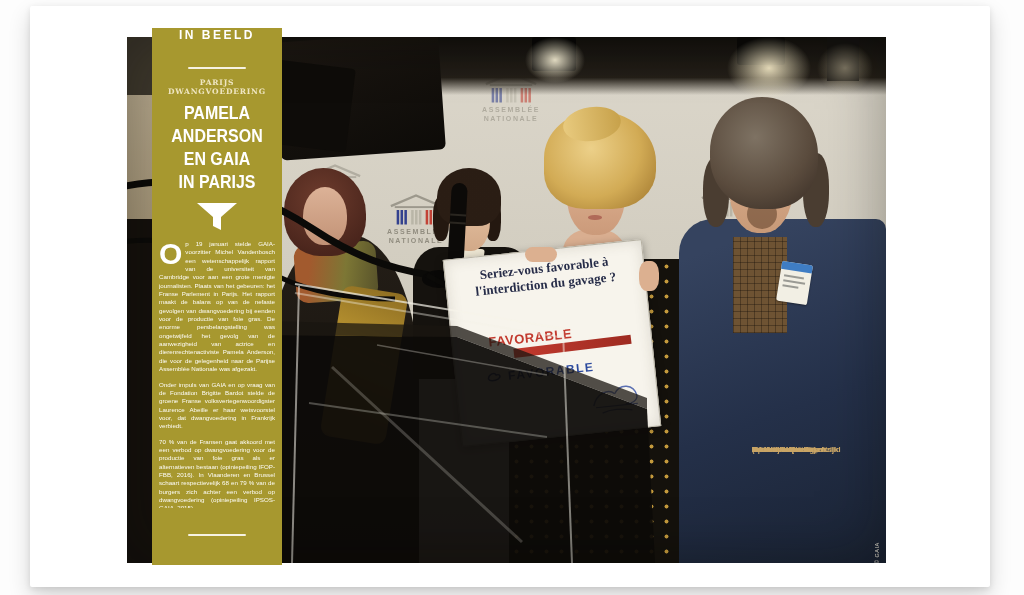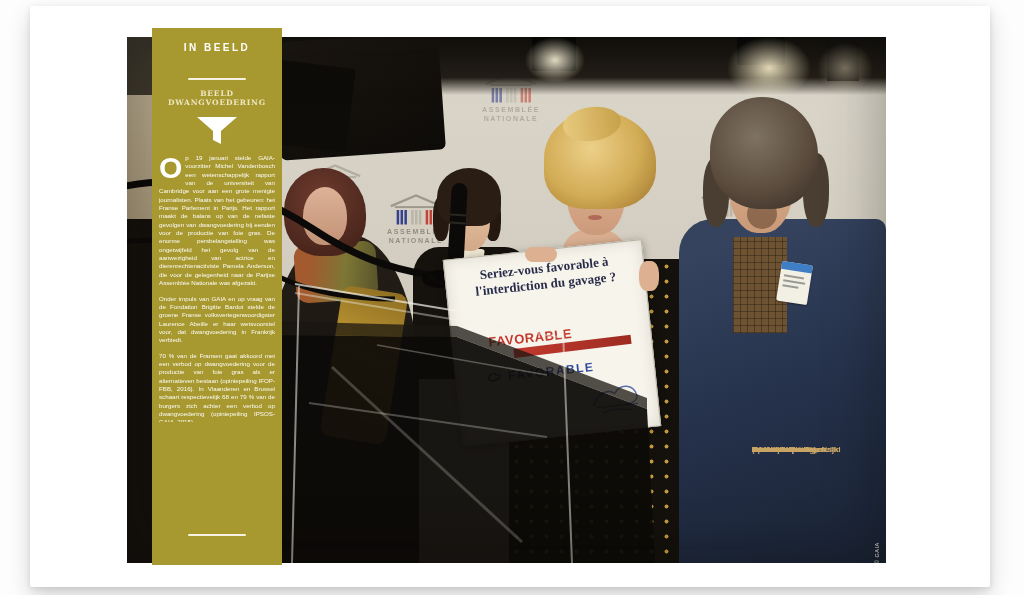--- a/index.html
+++ b/index.html
@@ -84,21 +84,21 @@
   
   .caption{right:4px;top:408px;width:130px;text-align:right;color:#c9a566;font-size:7.5px;line-height:9.3px;font-weight:bold;z-index:8;}
   .credit{left:728px;top:502px;width:44px;color:#c9c4b6;font-size:5.5px;letter-spacing:.5px;transform:rotate(-90deg);z-index:8;}
 
   .overlay-svg{left:0;top:0;z-index:4;}
   .glass-svg{left:0;top:0;z-index:6;}
   .vignette{left:0;top:0;width:759px;height:526px;box-shadow:inset 0 0 60px rgba(10,8,5,.35);z-index:7;pointer-events:none;}
 
   
   .sidebar{position:absolute;left:152px;top:28px;width:130px;height:537px;background:#a7982f;z-index:20;color:#fff;overflow:hidden;}
-  .sb-section{margin-top:14px;text-align:center;font-size:10px;font-weight:bold;letter-spacing:2.5px;color:#ffffff;}
+  .sb-section{text-align:center;font-size:12px;font-weight:bold;letter-spacing:2.5px;color:#ffffff;}
   .sb-div{width:58px;height:2px;background:#f6f2e2;margin:0 auto;border-radius:2px;}
   .sb-div1{margin-top:25px;}
   .sb-kicker{margin-top:9px;text-align:center;font-family:"DejaVu Serif",serif;font-size:7.5px;font-weight:bold;letter-spacing:.8px;color:#efe6c2;}
   .sb-title{margin-top:5px;text-align:center;font-weight:bold;font-size:19px;line-height:23px;color:#ffffff;}
   .sb-title div{transform:scaleX(.84);}
   .sb-funnel{display:block;margin:9px auto 0;}
   .sb-body{margin:8px 7px 0;width:116px;font-size:6.2px;line-height:8.35px;text-align:justify;color:#fdfcf6;height:268px;overflow:hidden;}
   .sb-body p{margin:0 0 7px;}
   .dropcap{float:left;font-size:30px;line-height:25px;font-weight:bold;margin:1px 3px 0 0;color:#ffffff;}
   .sb-div2{position:absolute;left:36px;bottom:29px;}
@@ -290,21 +290,27 @@
       <div>GAIA-voorzitter</div>
       <div>Michel Vandenbosch.</div>
     </div>
     <div class="credit">© GAIA</div>
     <div class="vignette"></div>
   </div>
 
   <div class="sidebar">
     <div class="sb-section">IN BEELD</div>
     <div class="sb-div sb-div1"></div>
-    <div class="sb-kicker">BEELD DWANGVOEDERING</div>
+    <div class="sb-kicker">PARIJS DWANGVOEDERING</div>
+    <div class="sb-title">
+      <div>PAMELA</div>
+      <div>ANDERSON</div>
+      <div>EN GAIA</div>
+      <div>IN PARIJS</div>
+    </div>
     <svg class="sb-funnel" width="46" height="30" viewBox="0 0 46 30">
       <path d="M3 1 L43 1 L27 15 L27 28 L19 24 L19 15 Z" fill="#ffffff"></path>
     </svg>
     <div class="sb-body">
       <p><span class="dropcap">O</span><span>p 19 januari stelde GAIA-voorzitter Michel Vandenbosch een wetenschappelijk rapport van de universiteit van Cambridge voor aan een grote menigte journalisten. Plaats van het gebeuren: het Franse Parlement in Parijs. Het rapport maakt de balans op van de nefaste gevolgen van dwangvoedering bij eenden voor de productie van foie gras. De enorme persbelangstelling was ongetwijfeld het gevolg van de aanwezigheid van actrice en dierenrechtenactiviste Pamela Anderson, die voor de gelegenheid naar de Parijse Assemblée Nationale was afgezakt.</span></p>
       <p>Onder impuls van GAIA en op vraag van de Fondation Brigitte Bardot stelde de groene Franse volksvertegenwoordigster Laurence Abeille er haar wetsvoorstel voor, dat dwangvoedering in Frankrijk verbiedt.</p>
       <p>70 % van de Fransen gaat akkoord met een verbod op dwangvoedering voor de productie van foie gras als er alternatieven bestaan (opiniepeiling IFOP-FBB, 2016). In Vlaanderen en Brussel schaart respectievelijk 68 en 79 % van de burgers zich achter een verbod op dwangvoedering (opiniepeiling IPSOS-GAIA, 2015).</p>
 
     </div>
     <div class="sb-div sb-div2"></div>

